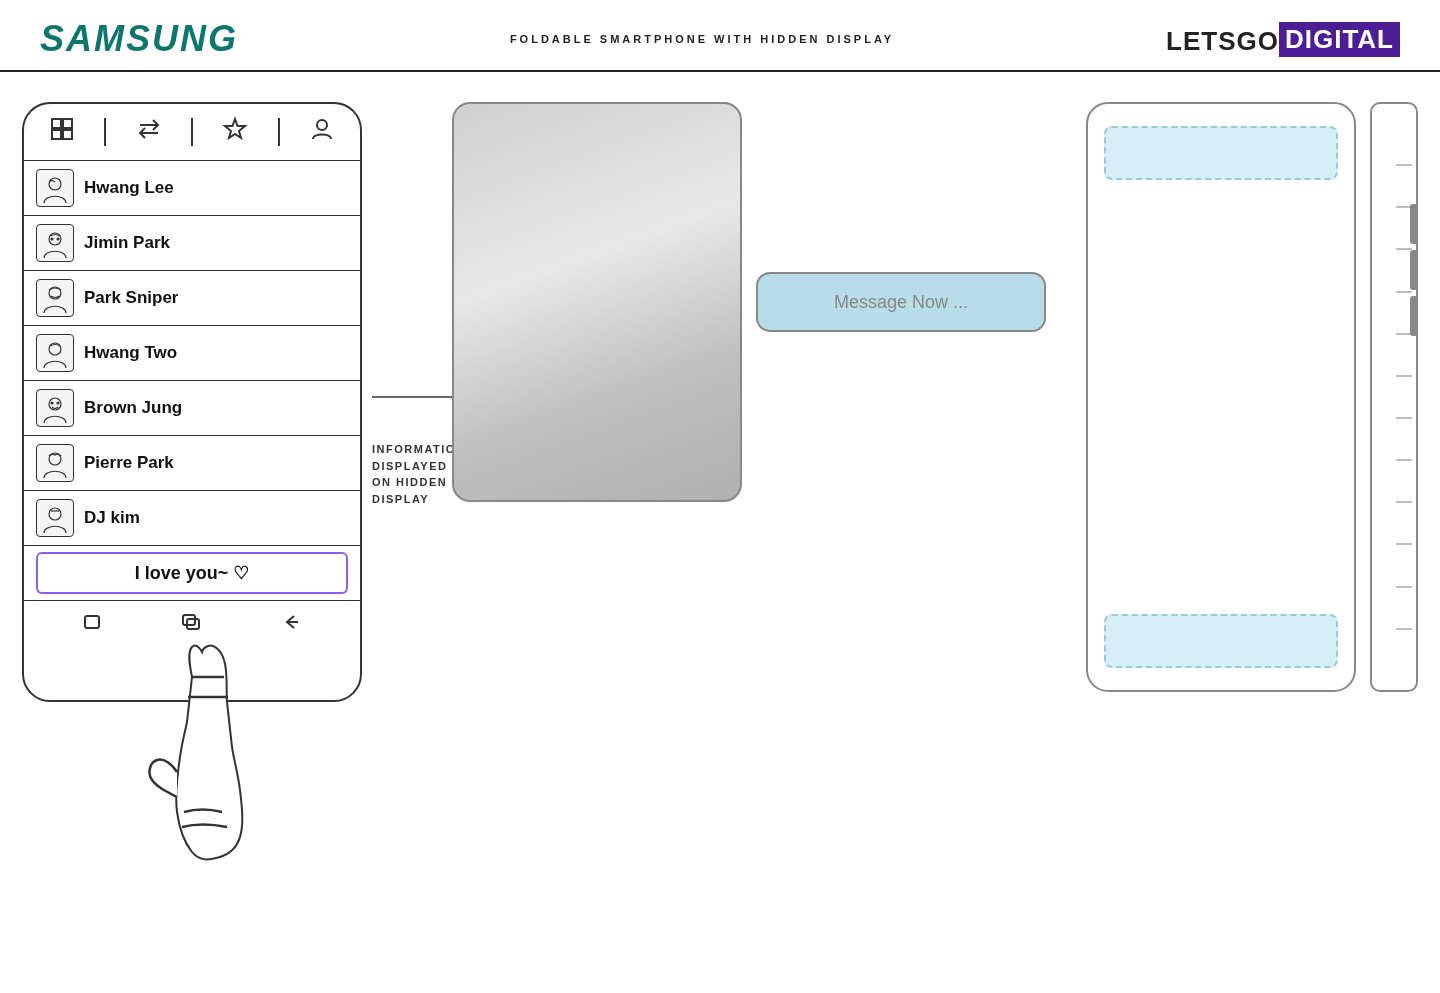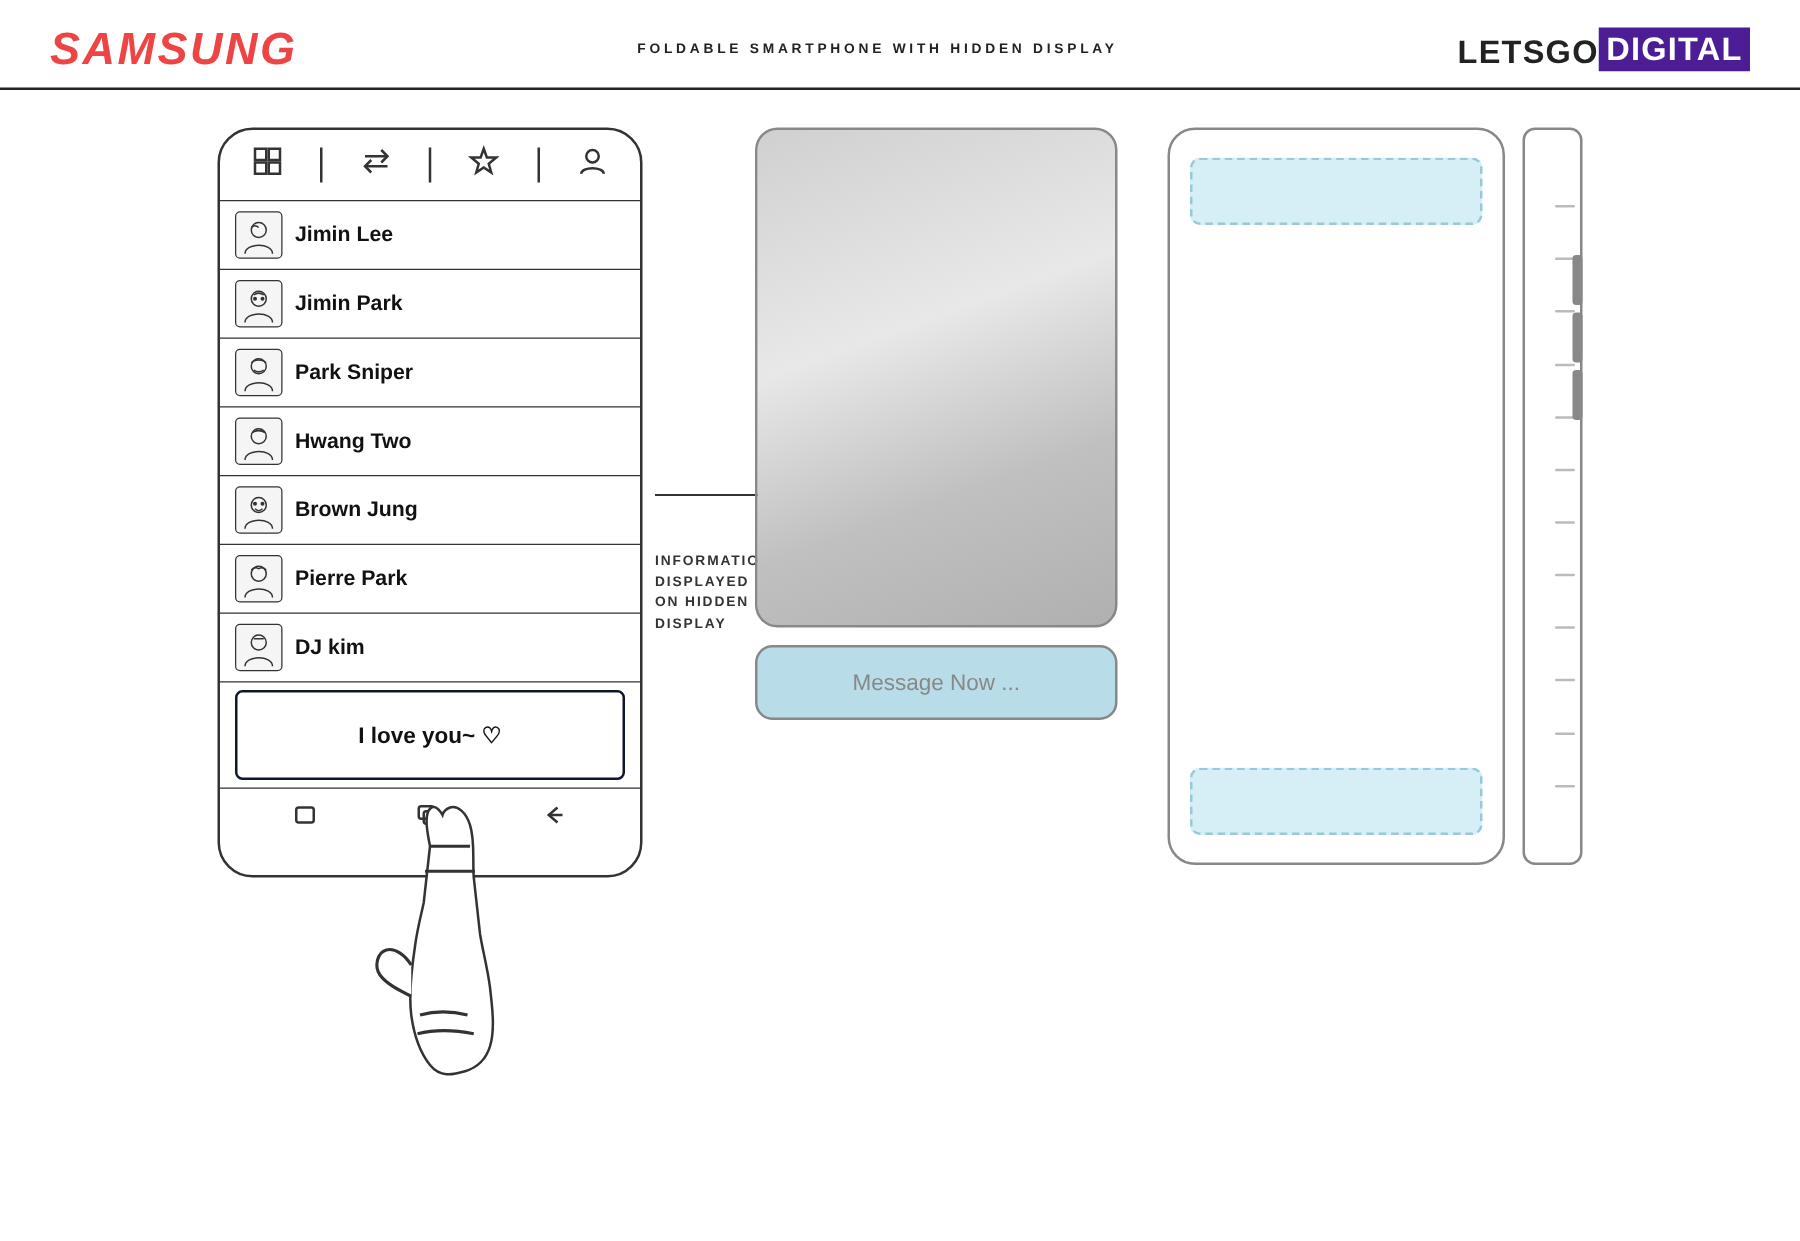--- a/index.html
+++ b/index.html
@@ -16,21 +16,21 @@
     .header {
       display: flex;
       align-items: center;
       justify-content: space-between;
       padding: 18px 40px 10px 40px;
       border-bottom: 2px solid #222;
     }
     .samsung-logo {
       font-size: 36px;
       font-weight: 900;
-      color: #ef4444;
+      color: #0f766e;
       letter-spacing: 2px;
       font-style: italic;
     }
     .page-title {
       font-size: 11px;
       font-weight: 700;
       letter-spacing: 3px;
       color: #222;
       text-align: center;
     }
@@ -128,23 +128,23 @@
     }
     .contact-name {
       font-size: 17px;
       font-weight: 700;
       color: #111;
     }
 
     
     .message-bar {
       margin: 6px 12px;
-      border: 2px solid #0f172a;
+      border: 2px solid #8b5cf6;
       border-radius: 6px;
-      padding: 23px 14px;
+      padding: 8px 14px;
       font-size: 18px;
       font-weight: 700;
       text-align: center;
       color: #111;
     }
 
     
     .phone-bottombar {
       display: flex;
       align-items: center;
@@ -167,21 +167,21 @@
       font-weight: 700;
       letter-spacing: 1.5px;
       color: #333;
       line-height: 1.5;
       text-transform: uppercase;
     }
 
     
     .hidden-display-section {
       display: flex;
-      flex-direction: column;
+      flex-direction: row;
       align-items: center;
       gap: 14px;
       margin-top: 10px;
       flex-shrink: 0;
     }
 
     .hidden-display-phone {
       width: 290px;
       height: 400px;
       border: 2.5px solid #888;
@@ -338,21 +338,21 @@
       <ul class="contact-list">
 
         <li class="contact-item bold-name">
           <div class="contact-avatar">
             <svg width="34" height="34" viewBox="0 0 34 34" fill="none" stroke="#333" stroke-width="1.2">
               <circle cx="17" cy="13" r="6"></circle>
               <path d="M6,32 C6,23 28,23 28,32"></path>
               <path d="M11,11 Q14,8 17,11"></path>
             </svg>
           </div>
-          <span class="contact-name">Jimin Lee</span>
+          <span class="contact-name">Hwang Lee</span>
         </li>
 
         <li class="contact-item bold-name">
           <div class="contact-avatar">
             <svg width="34" height="34" viewBox="0 0 34 34" fill="none" stroke="#333" stroke-width="1.2">
               <circle cx="17" cy="13" r="6"></circle>
               <path d="M6,32 C6,23 28,23 28,32"></path>
               <path d="M13,10 Q17,7 21,10"></path>
               <circle cx="14" cy="13" r="1" fill="#333"></circle>
               <circle cx="20" cy="13" r="1" fill="#333"></circle>

